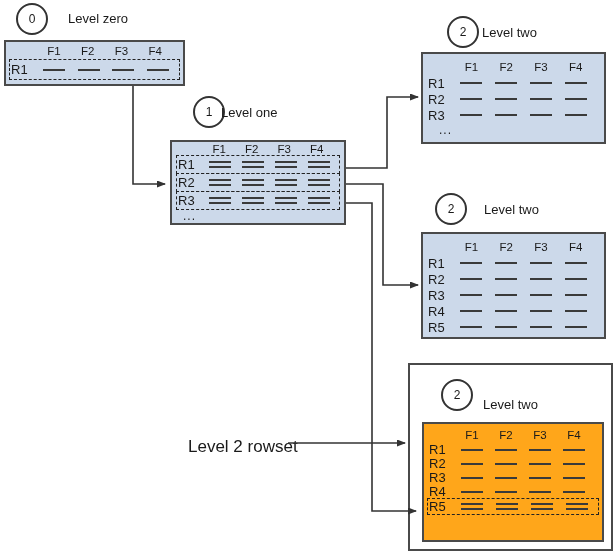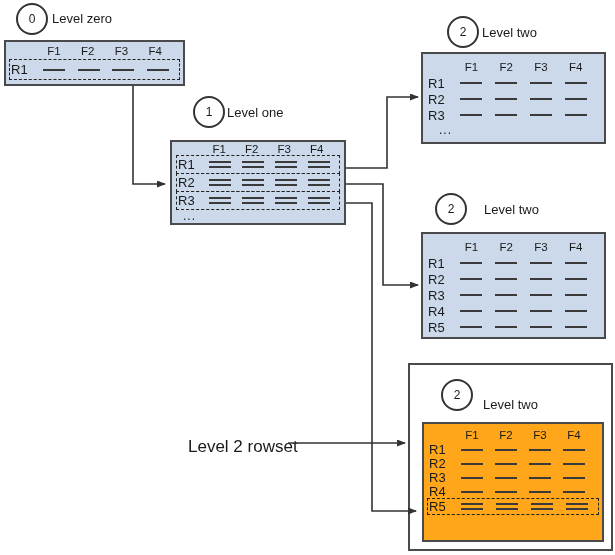--- a/index.html
+++ b/index.html
@@ -4,22 +4,22 @@
 <style>
   html,body{margin:0;padding:0;background:#fff;}
   .canvas{position:relative;width:615px;height:555px;background:#ffffff;
           font-family:"Liberation Sans", sans-serif;color:#1a1a1a;overflow:hidden;}
 
   
   .badge{position:absolute;width:28px;height:28px;border:2px solid #333;border-radius:50%;
          background:#fff;display:flex;align-items:center;justify-content:center;
          font-size:12px;z-index:3;}
   .nlabel{position:absolute;font-size:13px;color:#1a1a1a;z-index:3;white-space:nowrap;}
-  #b0{left:16px;top:3px;}   #l0{left:52px;top:11px;}
-  #b1{left:193px;top:96px;} #l1{left:227px;top:105px;text-align:center;}
+  #b0{left:16px;top:3px;}   #l0{left:68px;top:11px;}
+  #b1{left:193px;top:96px;} #l1{left:221px;top:105px;text-align:center;}
   #b2{left:447px;top:16px;} #l2{left:482px;top:25px;}
   #b3{left:435px;top:193px;}#l3{left:484px;top:202px;}
   #b4{left:441px;top:379px;}#l4{left:483px;top:397px;}
 
   
   #whitebox{position:absolute;left:408px;top:363px;width:205px;height:188px;
             border:2px solid #4a4a4a;background:#fff;box-sizing:border-box;z-index:1;}
 
   
   .rowset-table{position:absolute;border:2px solid #4a4a4a;background:var(--table-fill,#ccd9ea);

